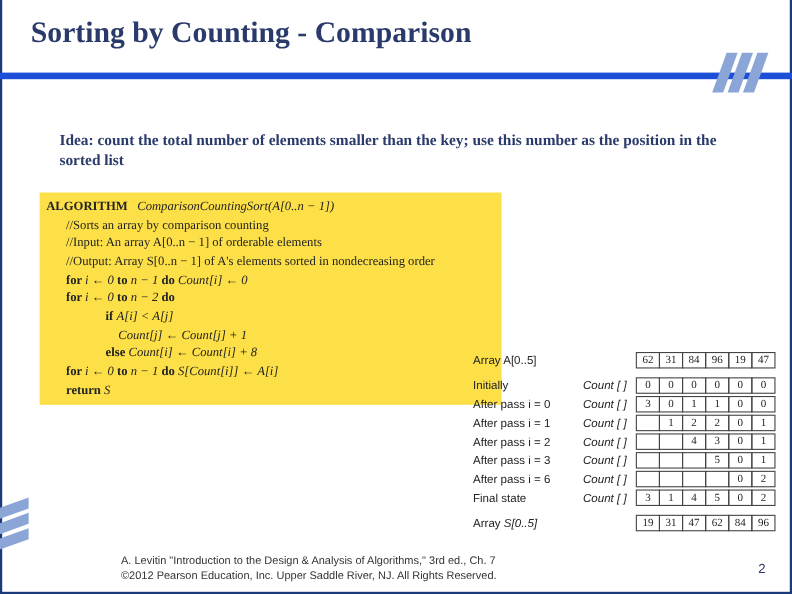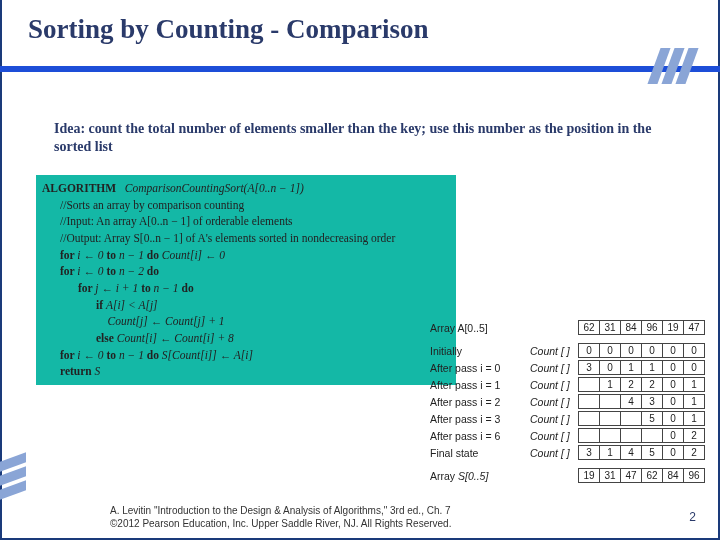--- a/index.html
+++ b/index.html
@@ -57,21 +57,21 @@
     top: 120px; left: 54px; right: 36px;
     font-size: 14px;
     font-weight: bold;
     color: #2a3a6a;
     line-height: 1.28;
   }
   .algo-box {
     position: absolute;
     top: 175px; left: 36px;
     width: 420px;
-    background: #14b8a6;
+    background: #fde047;
     font-family: 'Times New Roman', serif;
     font-size: 11.5px;
     line-height: 1.45;
     color: #222;
     padding: 5px 6px;
   }
   .algo-box .kw { font-weight: bold; }
   .algo-box .it { font-style: italic; }
   .algo-box .cm { font-style: normal; }
   .algo-box .ind1 { padding-left: 18px; display:block; }
@@ -93,20 +93,21 @@
     width: 100px;
     text-align: left;
     font-style: normal;
   }
   .trace-mid {
     width: 48px;
     font-style: italic;
   }
   .cell-row {
     display: flex;
+    font-family: Liberation Serif, serif;
   }
   .cell {
     border: 1px solid #444;
     width: 22px;
     height: 15px;
     text-align: center;
     font-size: 10px;
     line-height: 14px;
     margin-left: -1px;
   }
@@ -154,23 +155,20 @@
     &nbsp;&nbsp;<span class="it">ComparisonCountingSort(A[0..n − 1])</span>
   </div>
   <span class="ind1 cm">//Sorts an array by comparison counting</span>
   <span class="ind1 cm">//Input: An array A[0..n − 1] of orderable elements</span>
   <span class="ind1 cm">//Output: Array S[0..n − 1] of A's elements sorted in nondecreasing order</span>
   <span class="ind1">
     <span class="kw">for </span><span class="it">i ← 0 </span><span class="kw">to </span><span class="it">n − 1 </span><span class="kw">do </span><span class="it">Count[i] ← 0</span>
   </span>
   <span class="ind1">
     <span class="kw">for </span><span class="it">i ← 0 </span><span class="kw">to </span><span class="it">n − 2 </span><span class="kw">do</span>
-  </span>
-  <span class="ind2">
-    <span class="kw">for </span><span class="it">j ← i + 1 </span><span class="kw">to </span><span class="it">n − 1 </span><span class="kw">do</span>
   </span>
   <span class="ind3">
     <span class="kw">if </span><span class="it">A[i] &lt; A[j]</span>
   </span>
   <span class="ind3">
     &nbsp;&nbsp;&nbsp;&nbsp;<span class="it">Count[j] ← Count[j] + 1</span>
   </span>
   <span class="ind3">
     <span class="kw">else </span><span class="it">Count[i] ← Count[i] + 8</span>
   </span>

